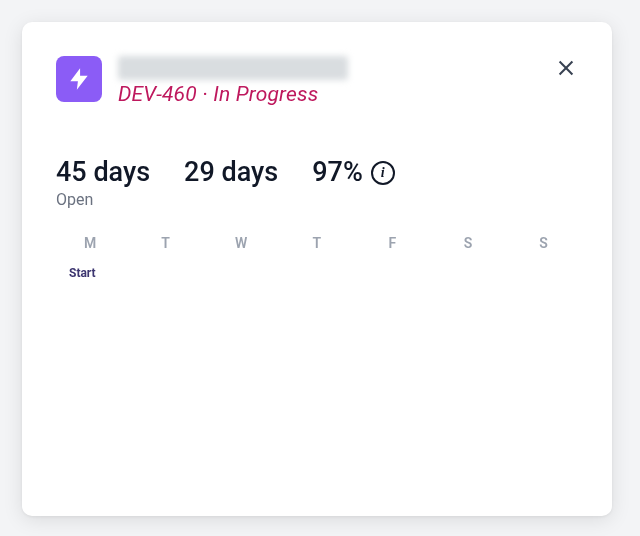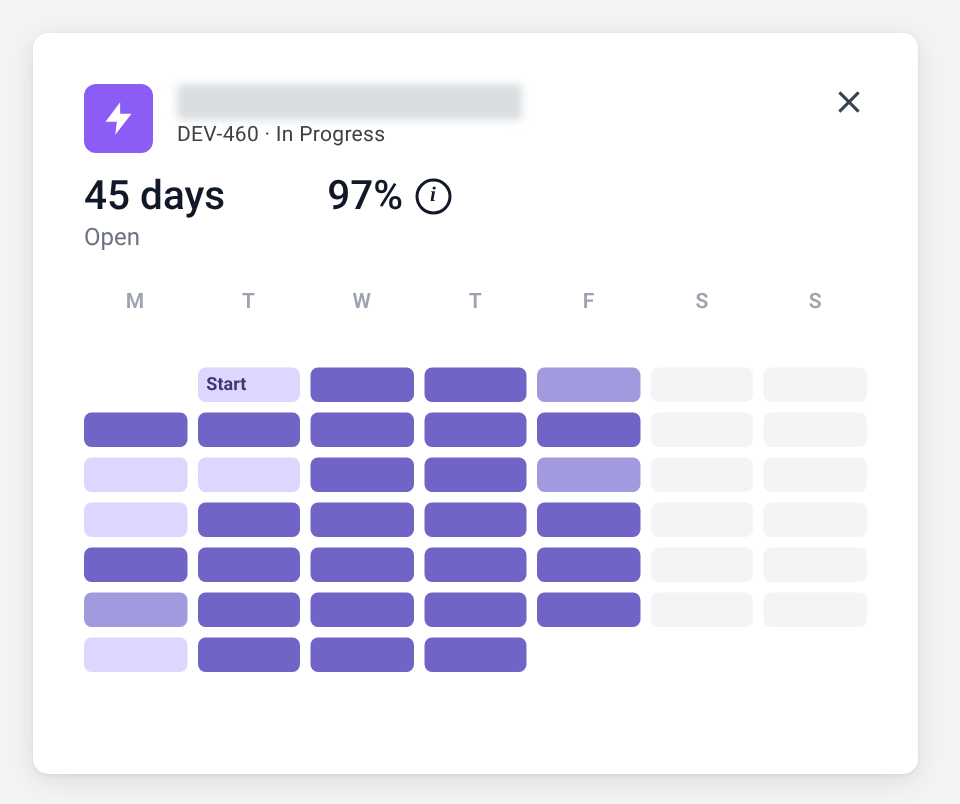--- a/index.html
+++ b/index.html
@@ -54,23 +54,24 @@
   }
   .title {
     height: 24px;
     width: 230px;
     background: #d9dde0;
     border-radius: 3px;
     filter: blur(3px);
     margin-bottom: 2px;
   }
   .subtitle {
-    font-size: 14px;
-    color: #404040;
+    font-size: 21px;
+    color: #be185d;
     letter-spacing: 0.2px;
+    font-style: italic;
   }
   .close-btn {
     position: absolute;
     right: -4px;
     top: -4px;
     width: 32px;
     height: 32px;
     display: flex;
     align-items: center;
     justify-content: center;
@@ -80,21 +81,21 @@
   .close-btn svg {
     width: 22px;
     height: 22px;
     stroke: currentColor;
     stroke-width: 2.2;
     fill: none;
   }
   .stats {
     display: flex;
     gap: 34px;
-    margin-top: 14px;
+    margin-top: 52px;
   }
   .stat {
     display: flex;
     flex-direction: column;
   }
   .stat-val {
     font-size: 27px;
     font-weight: 500;
     color: #111827;
     display: flex;
@@ -188,40 +189,41 @@
         </svg>
     </div>
   </div>
 
   <div class="stats">
     <div class="stat">
       <div class="stat-val">45 days</div>
       <div class="stat-lbl">Open</div>
     </div>
     <div class="stat">
+      <div class="stat-val">29 days</div>
     </div>
     <div class="stat">
       <div class="stat-val">
         <span>97%</span>
         <span class="info-circle">i</span>
       </div>
     </div>
   </div>
 
   <div class="calendar">
     <div class="cal-header">
       <div class="day-h">M</div>
       <div class="day-h">T</div>
       <div class="day-h">W</div>
       <div class="day-h">T</div>
       <div class="day-h">F</div>
       <div class="day-h">S</div>
       <div class="day-h">S</div>
     </div>
-    <div id="cal-body" style="display: flex; flex-direction: column; gap: 7px; margin-top: 25px;">
+    <div id="cal-body" style="display: flex; flex-direction: row; gap: 7px;">
         <div class="cal-row">
           <div class="cell c-empty"></div>
           <div class="cell c-light">
             <span class="start-label">Start</span>
           </div>
           <div class="cell c-dark"></div>
           <div class="cell c-dark"></div>
           <div class="cell c-med"></div>
           <div class="cell c-wknd"></div>
           <div class="cell c-wknd"></div>

